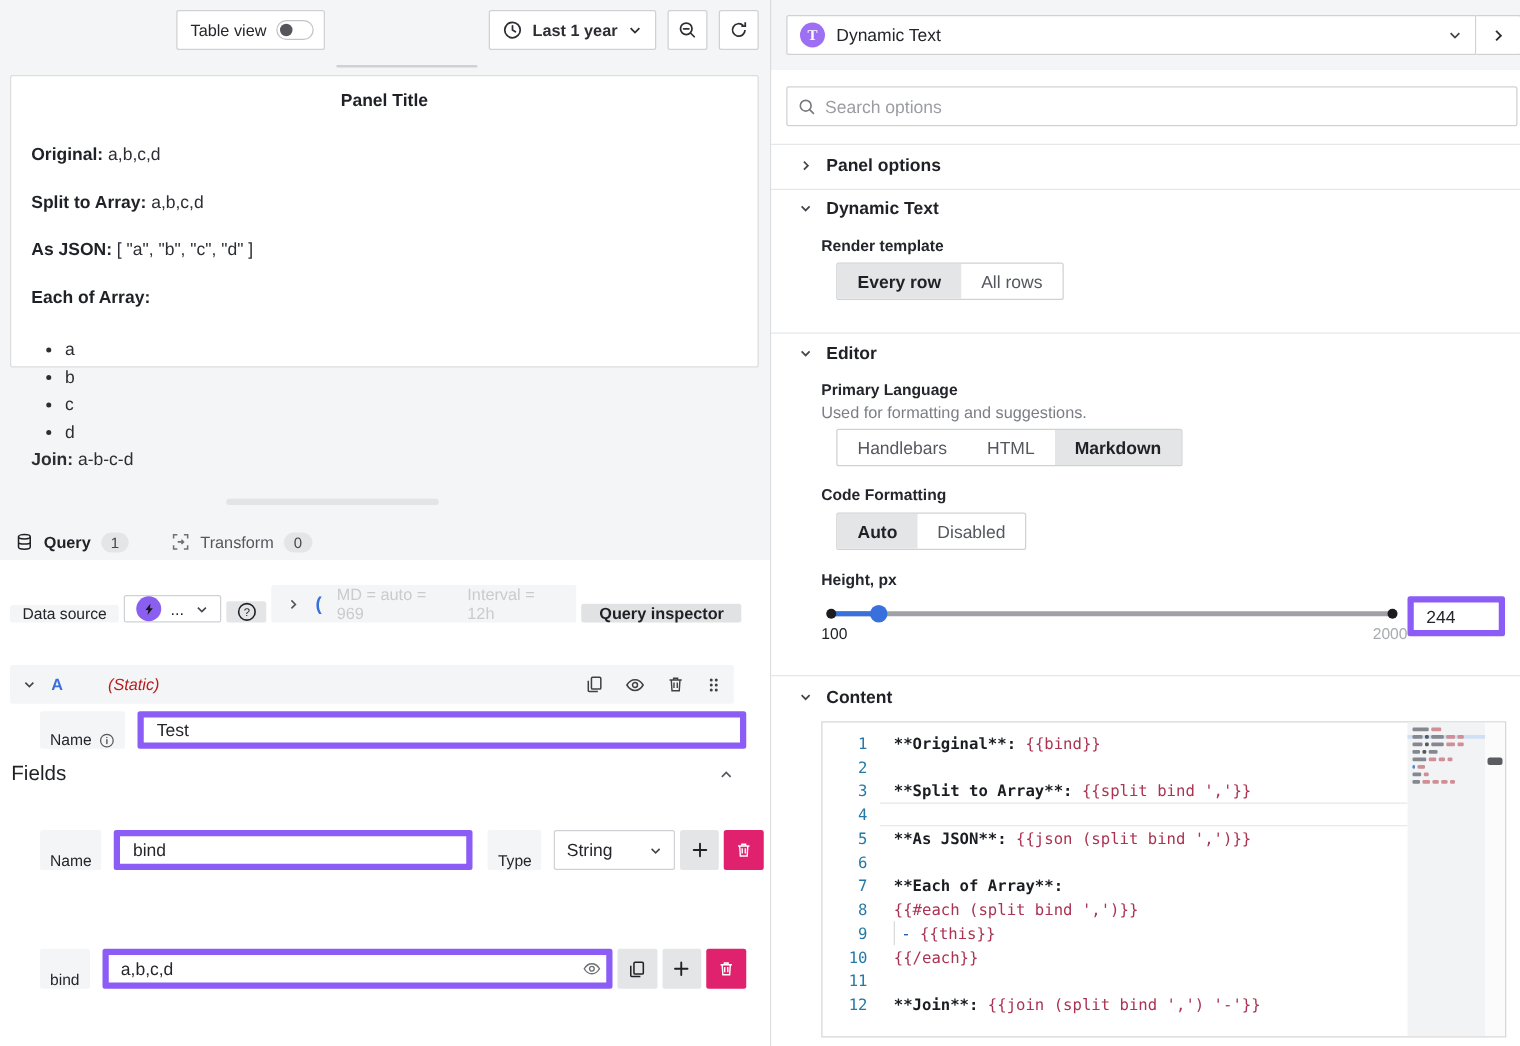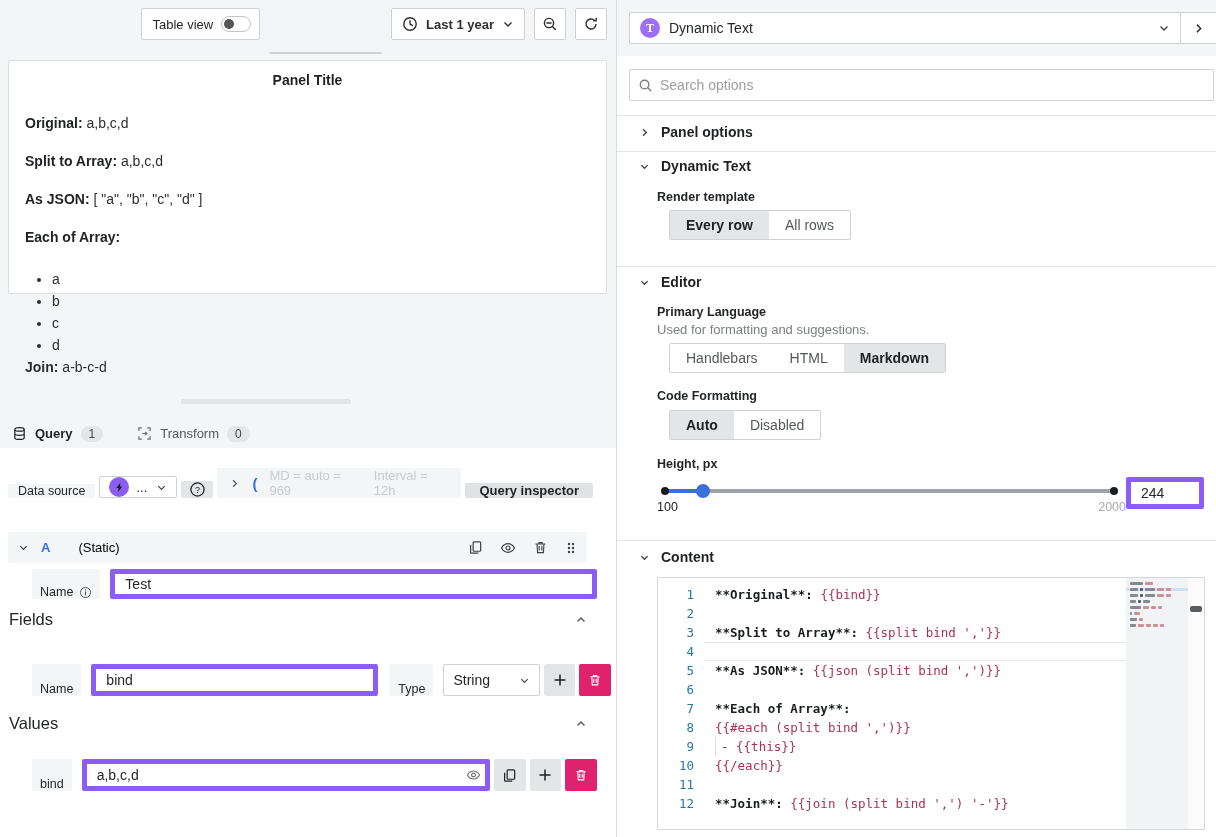--- a/index.html
+++ b/index.html
@@ -52,21 +52,21 @@
   .pcircle { width:20px; height:20px; border-radius:50%; background:#8a5ff0; display:flex; align-items:center; justify-content:center; flex:none; }
   .gray-btn { background:#e4e5e7; border-radius:2px; display:flex; align-items:center; justify-content:center; color:#1f2126; }
   .help-btn { width:32px; }
   .ds-options { background:#f4f5f6; border-radius:2px; width:244px; display:flex; align-items:center; gap:12px; padding:0 12px; }
   .ds-options .muted { color:#c9cbcf; font-size:13px; }
   .paren-blue { color:#3871dc; font-weight:700; font-size:15px; }
   .qi-btn { padding:0 14px; font-weight:700; font-size:13px; background:#e1e2e4; }
 
   .qe-header { position:absolute; left:8px; top:84px; width:579px; height:31px; background:#f4f5f6; border-radius:2px; display:flex; align-items:center; padding:0 10px; gap:12px; }
   .refid { color:#3871dc; font-weight:700; font-size:13px; }
-  .qtype { color:#000000; margin-left:16px; }
+  .qtype { font-style:italic; color:#b91c1c; margin-left:24px; }
   .qe-icons { margin-left:auto; display:flex; gap:17px; color:#3f4145; align-items:center; }
 
   .row-flex { display:flex; align-items:stretch; }
   .name-row { position:absolute; left:32px; top:121px; height:30px; }
   .lbl-chip { background:#f4f5f6; display:flex; align-items:flex-end; gap:6px; padding:0 8px; font-size:12.5px; font-weight:500; border-radius:2px; color:#24262b; }
   .text-input { border:5px solid #8b5cf6; border-radius:2px; padding:0 10px; font-size:14px; font-family:"Liberation Sans",sans-serif; color:#24262b; background:#fff; outline:none; }
 
   .section-heading { position:absolute; left:9px; width:578px; display:flex; align-items:center; font-size:16.5px; font-weight:500; color:#1f2126; }
   .section-heading .caret { margin-left:auto; color:#55575e; }
   .fields-heading { top:162px; }
@@ -340,28 +340,20 @@
       </div>
       <div class="del-btn">
         <span>
             <svg width="14" height="14" viewBox="0 0 16 16" fill="none" stroke="#fff" stroke-width="1.3">
               <path d="M2.8 4.3h10.4M6.3 4.3V2.8h3.4v1.5M4.3 4.3l.6 9.2h6.2l.6-9.2M6.6 6.5v4.6M9.4 6.5v4.6"></path>
             </svg>
           </span>
       </div>
     </div>
 
-    <div class="section-heading values-heading">
-      <span>Values</span>
-      <span class="caret">
-          <svg width="12" height="12" viewBox="0 0 12 12">
-            <path d="M2.5 7.5L6 4l3.5 3.5" fill="none" stroke="currentColor" stroke-width="1.4"></path>
-          </svg>
-        </span>
-    </div>
 
     <div class="row-flex values-row">
       <div class="lbl-chip" style="margin-right:10px">bind</div>
       <div class="input-wrap" style="margin-right:4px">
         <input class="text-input" style="width: 408px;" value="a,b,c,d">
         <span class="input-eye">
             <svg width="15" height="15" viewBox="0 0 16 16" fill="none" stroke="currentColor" stroke-width="1.2">
               <path d="M1.5 8S4 3.7 8 3.7 14.5 8 14.5 8 12 12.3 8 12.3 1.5 8 1.5 8z"></path>
               <circle cx="8" cy="8" r="2"></circle>
             </svg>

